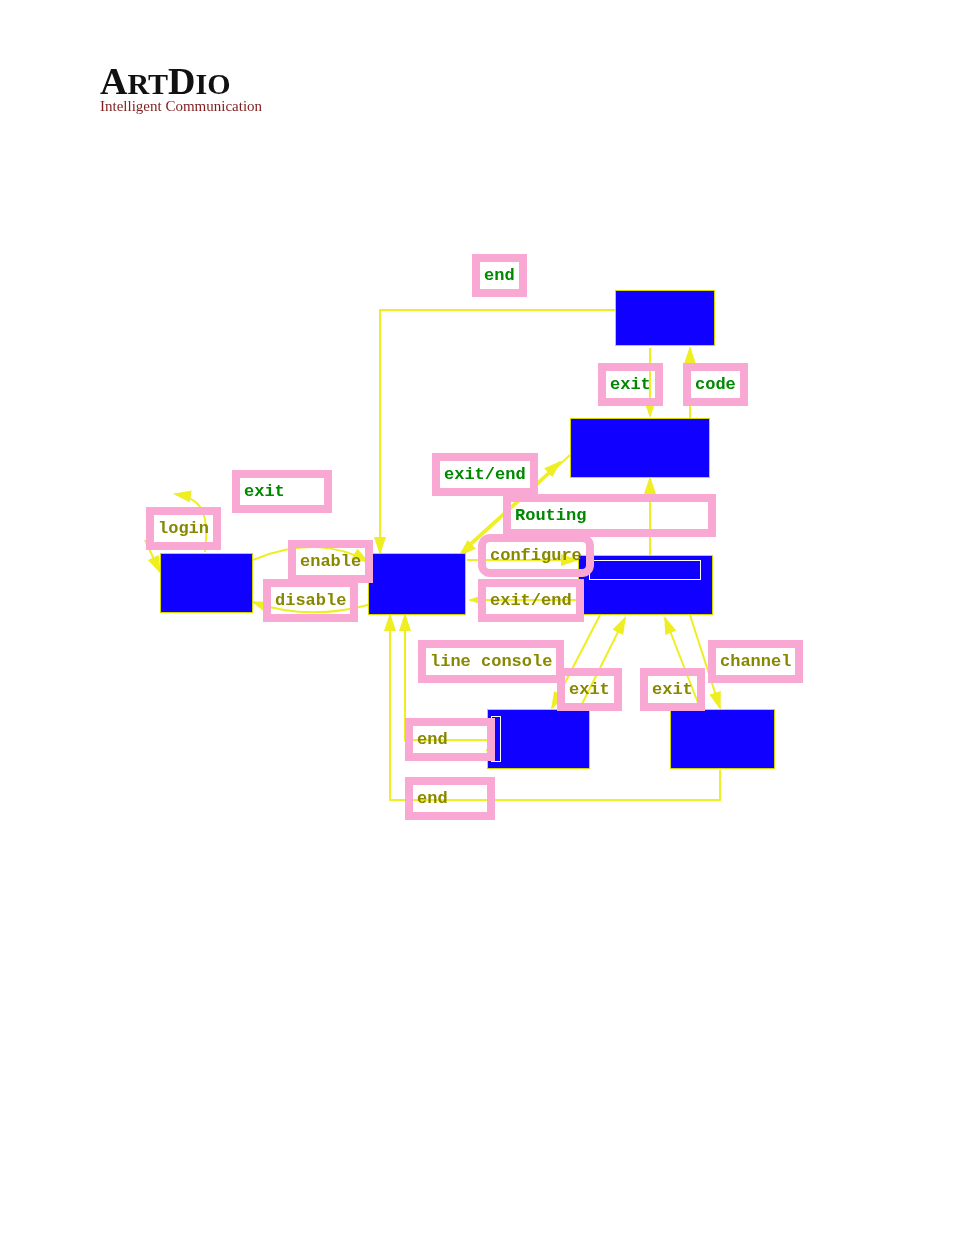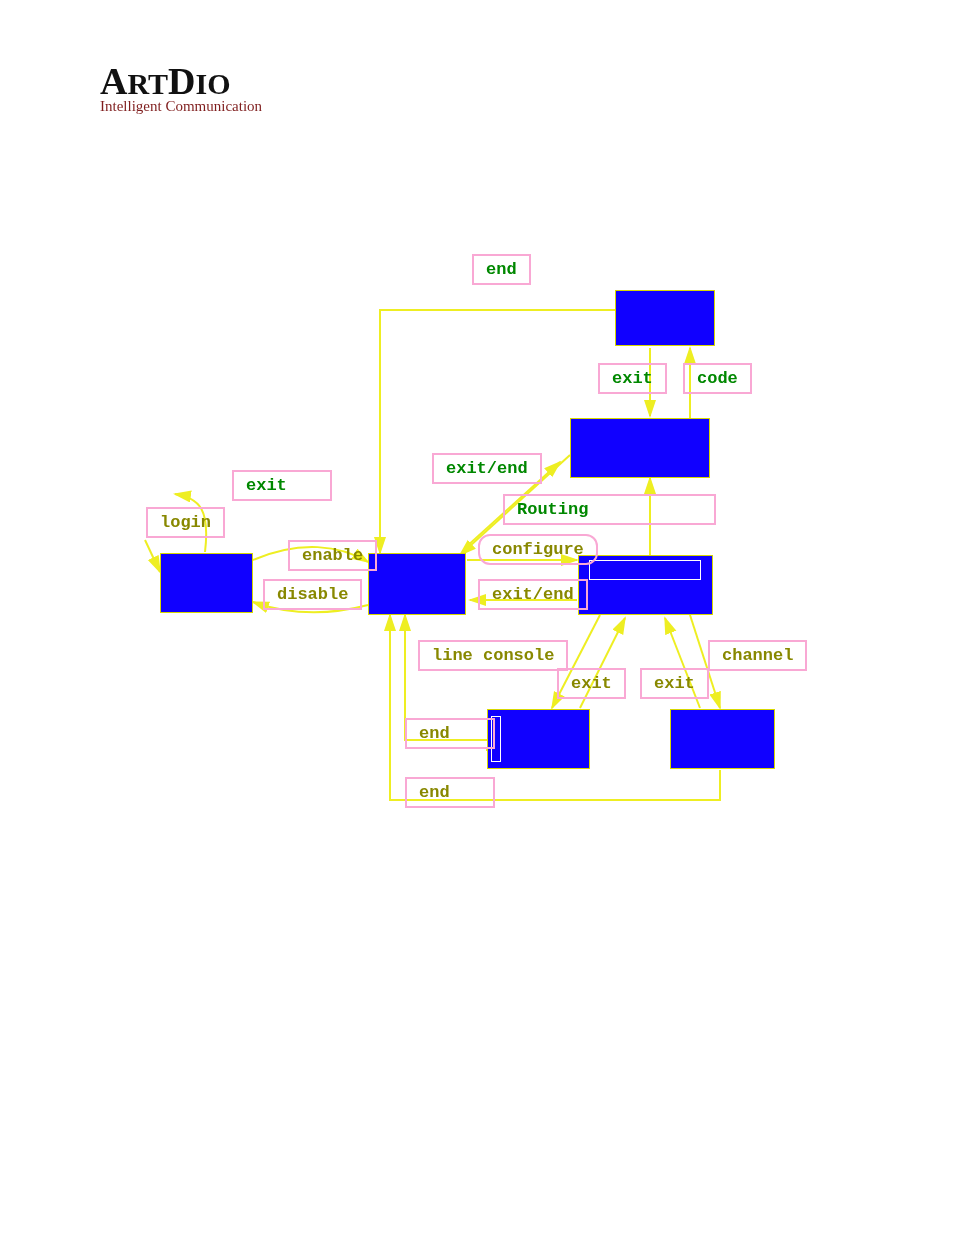--- a/index.html
+++ b/index.html
@@ -40,26 +40,26 @@
   .state {
     position: absolute;
     background: #1000ff;
     border: 1px solid #d7d700;
     box-sizing: border-box;
   }
   
   .cmd {
     position: absolute;
     background: transparent;
-    border: 2px solid #f9a8d4;
+    border: 8px solid #f9a8d4;
     box-sizing: border-box;
     font-family: "Courier New", monospace;
     font-weight: bold;
     font-size: 17px;
-    padding: 4px 12px;
+    padding: 4px 4px;
     white-space: nowrap;
   }
   .cmd.green { color: #008800; }
   .cmd.olive { color: #888800; }
   
   svg.arrows {
     position: absolute;
     left: 0; top: 0;
     width: 954px;
     height: 1235px;

